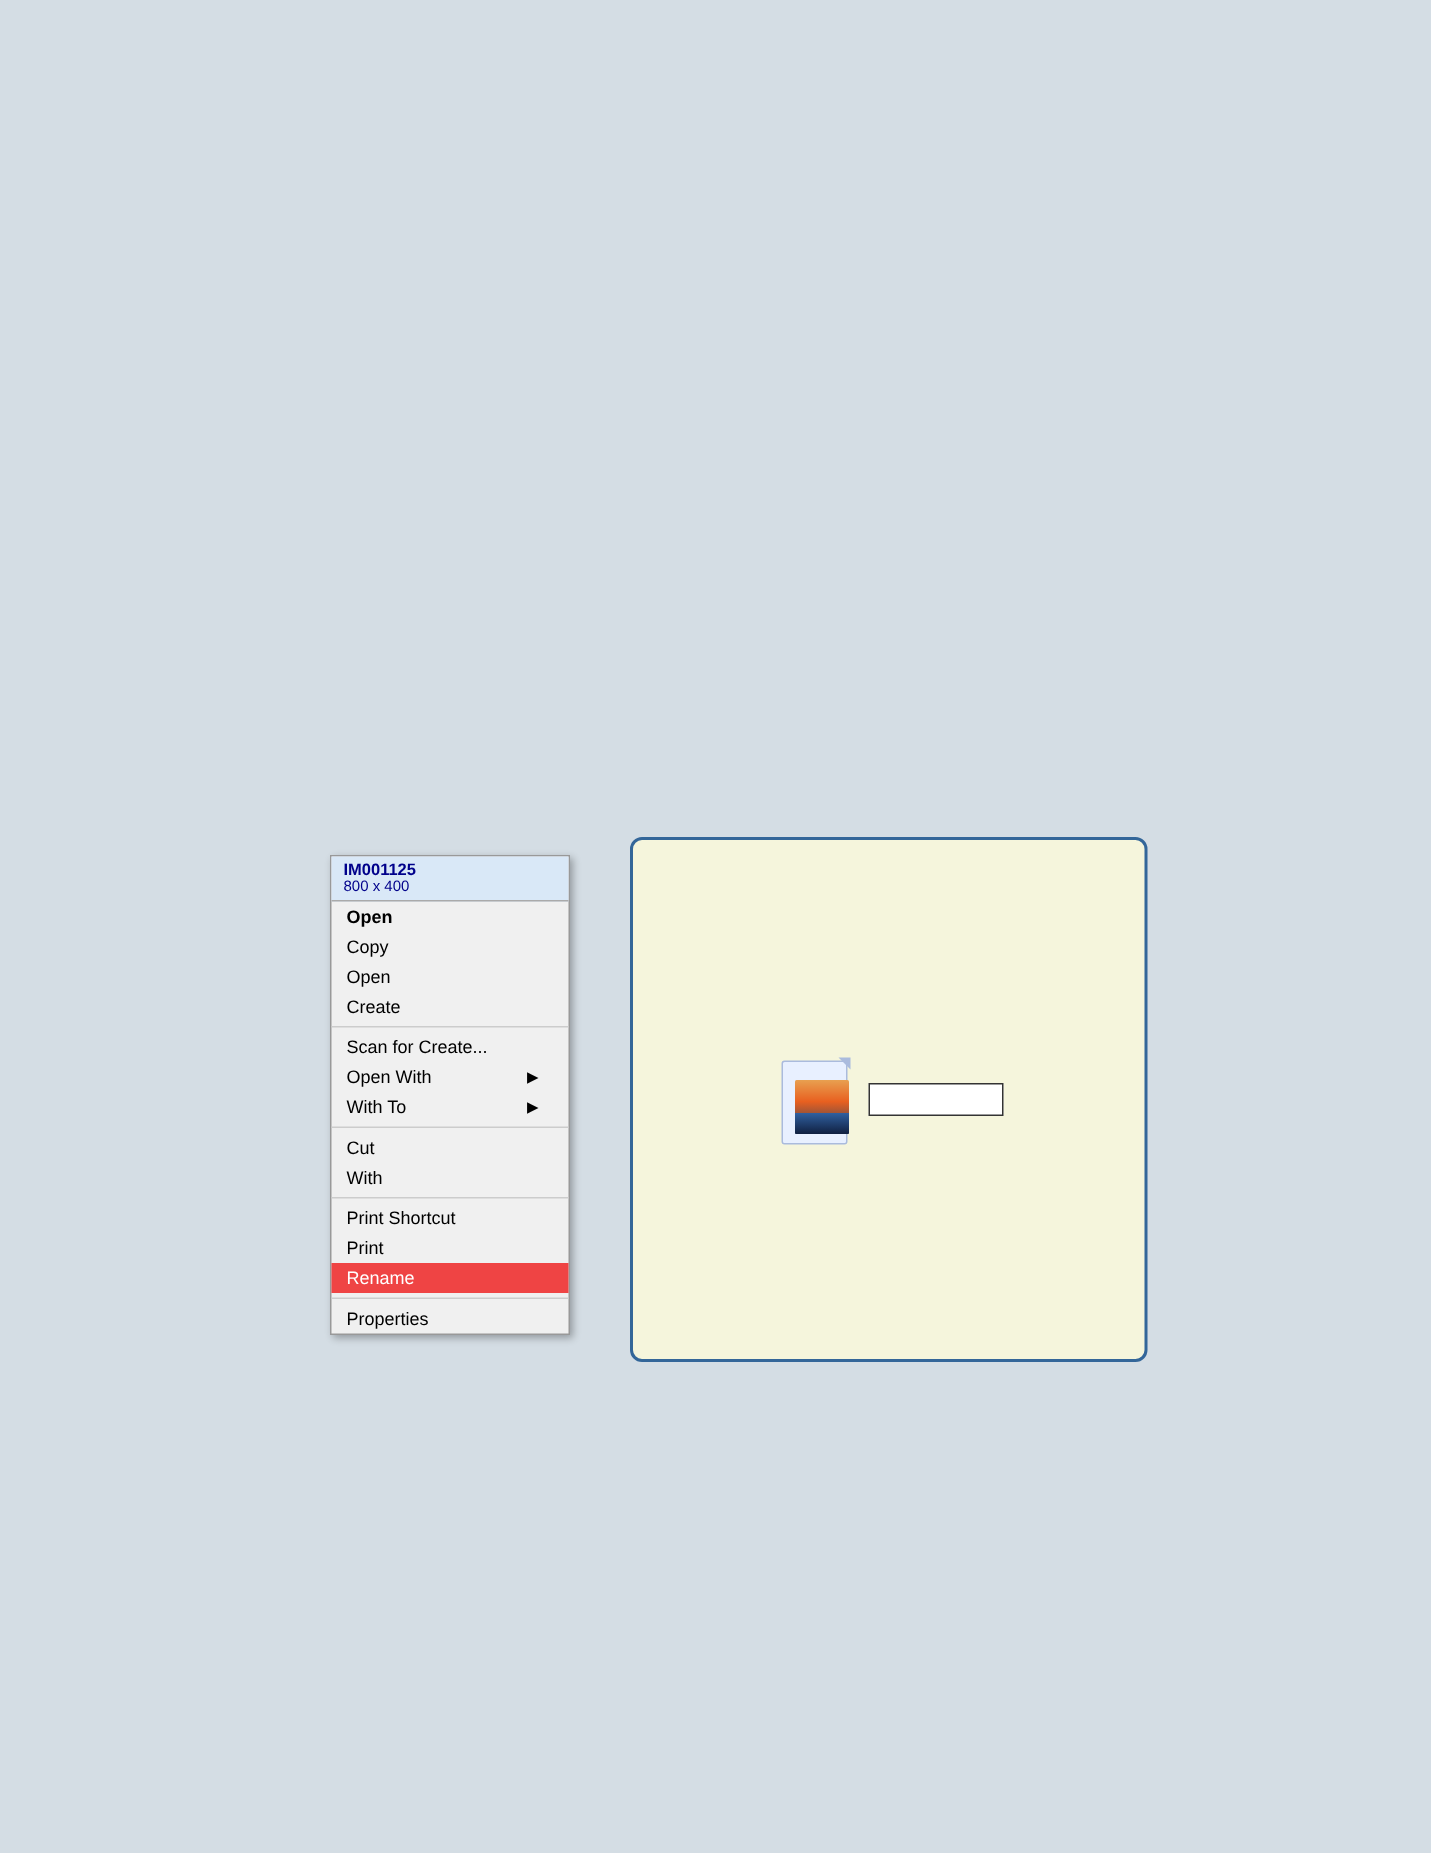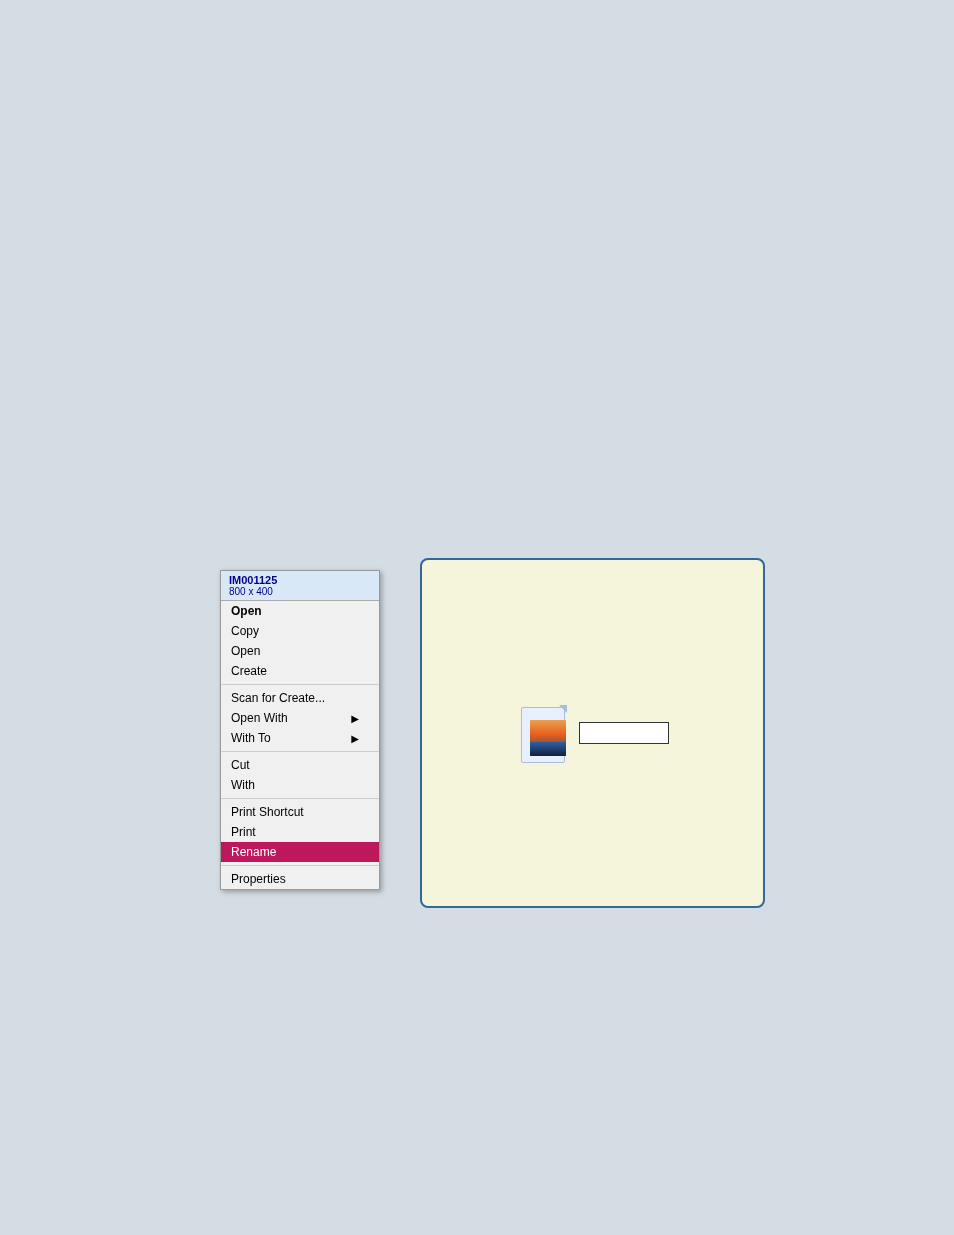--- a/index.html
+++ b/index.html
@@ -55,21 +55,21 @@
       padding: 3px 20px 3px 10px;
       cursor: pointer;
       white-space: nowrap;
       color: #000;
       display: flex;
       align-items: center;
       justify-content: space-between;
     }
 
     .context-menu-item.active {
-      background: #be185d;
+      background: #ef4444;
       color: #fff;
     }
 
     .context-menu-item.bold {
       font-weight: bold;
     }
 
     .context-menu-separator {
       height: 1px;
       background: #ccc;

